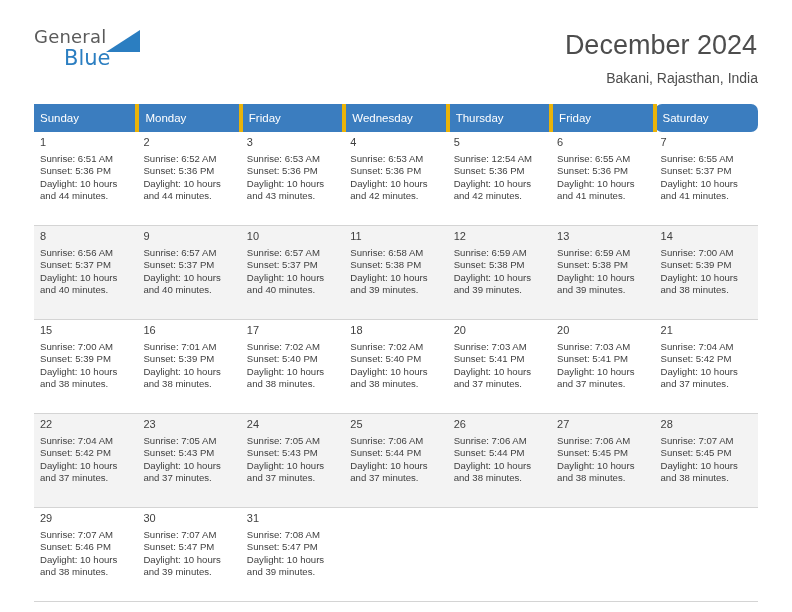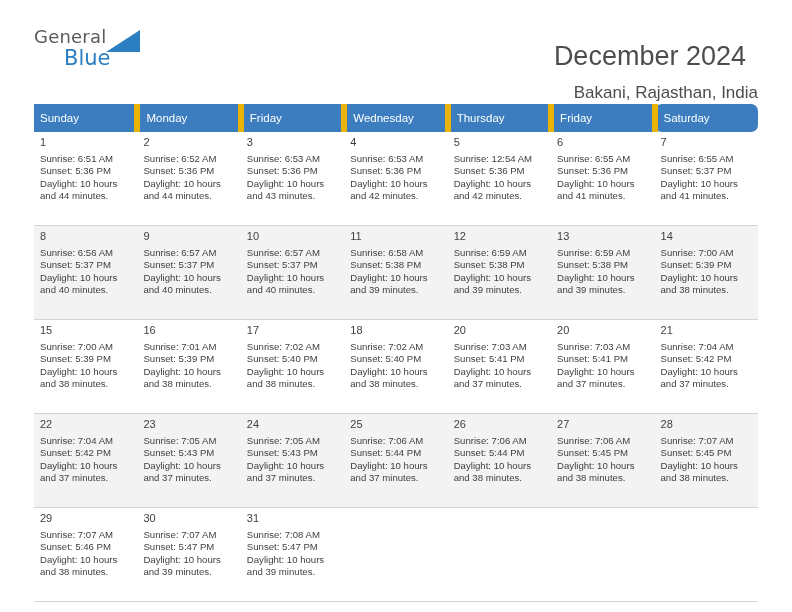--- a/index.html
+++ b/index.html
@@ -60,46 +60,46 @@
     border-bottom: 22px solid #2b7ec1;
   }
   .title-block {
     text-align: right;
     padding-top: 2px;
   }
   .month-title {
     font-size: 27px;
     color: #4d4d4d;
     font-weight: normal;
-    margin: 12px;
+    margin: 1px;
     line-height: 1.1;
     font-family: "Liberation Sans", sans-serif;
   }
   .location {
-    font-size: 17px;
+    font-size: 14px;
     color: #4d4d4d;
     margin-top: 10px;
     line-height: 1.1;
   }
   
   .calendar {
     margin-top: 14px;
     width: 724px;
     border-collapse: collapse;
     table-layout: fixed;
   }
   .calendar th {
     background: #3b7dbf;
     color: #ffffff;
     font-size: 11.5px;
     font-weight: normal;
     text-align: left;
     padding: 5px 0 5px 6px;
     height: 18px;
-    border-right: 6px solid #eab308;
+    border-right: 4px solid #eab308;
   }
   .calendar th:last-child { border-right: none; border-radius: 7px; }
   .calendar td {
     vertical-align: top;
     width: 103.4px;
     height: 88px;
     padding: 3px 0 2px 6px;
     border-bottom: 1px solid #d4d4d4;
     font-size: 9.6px;
     color: #3f3f3f;

